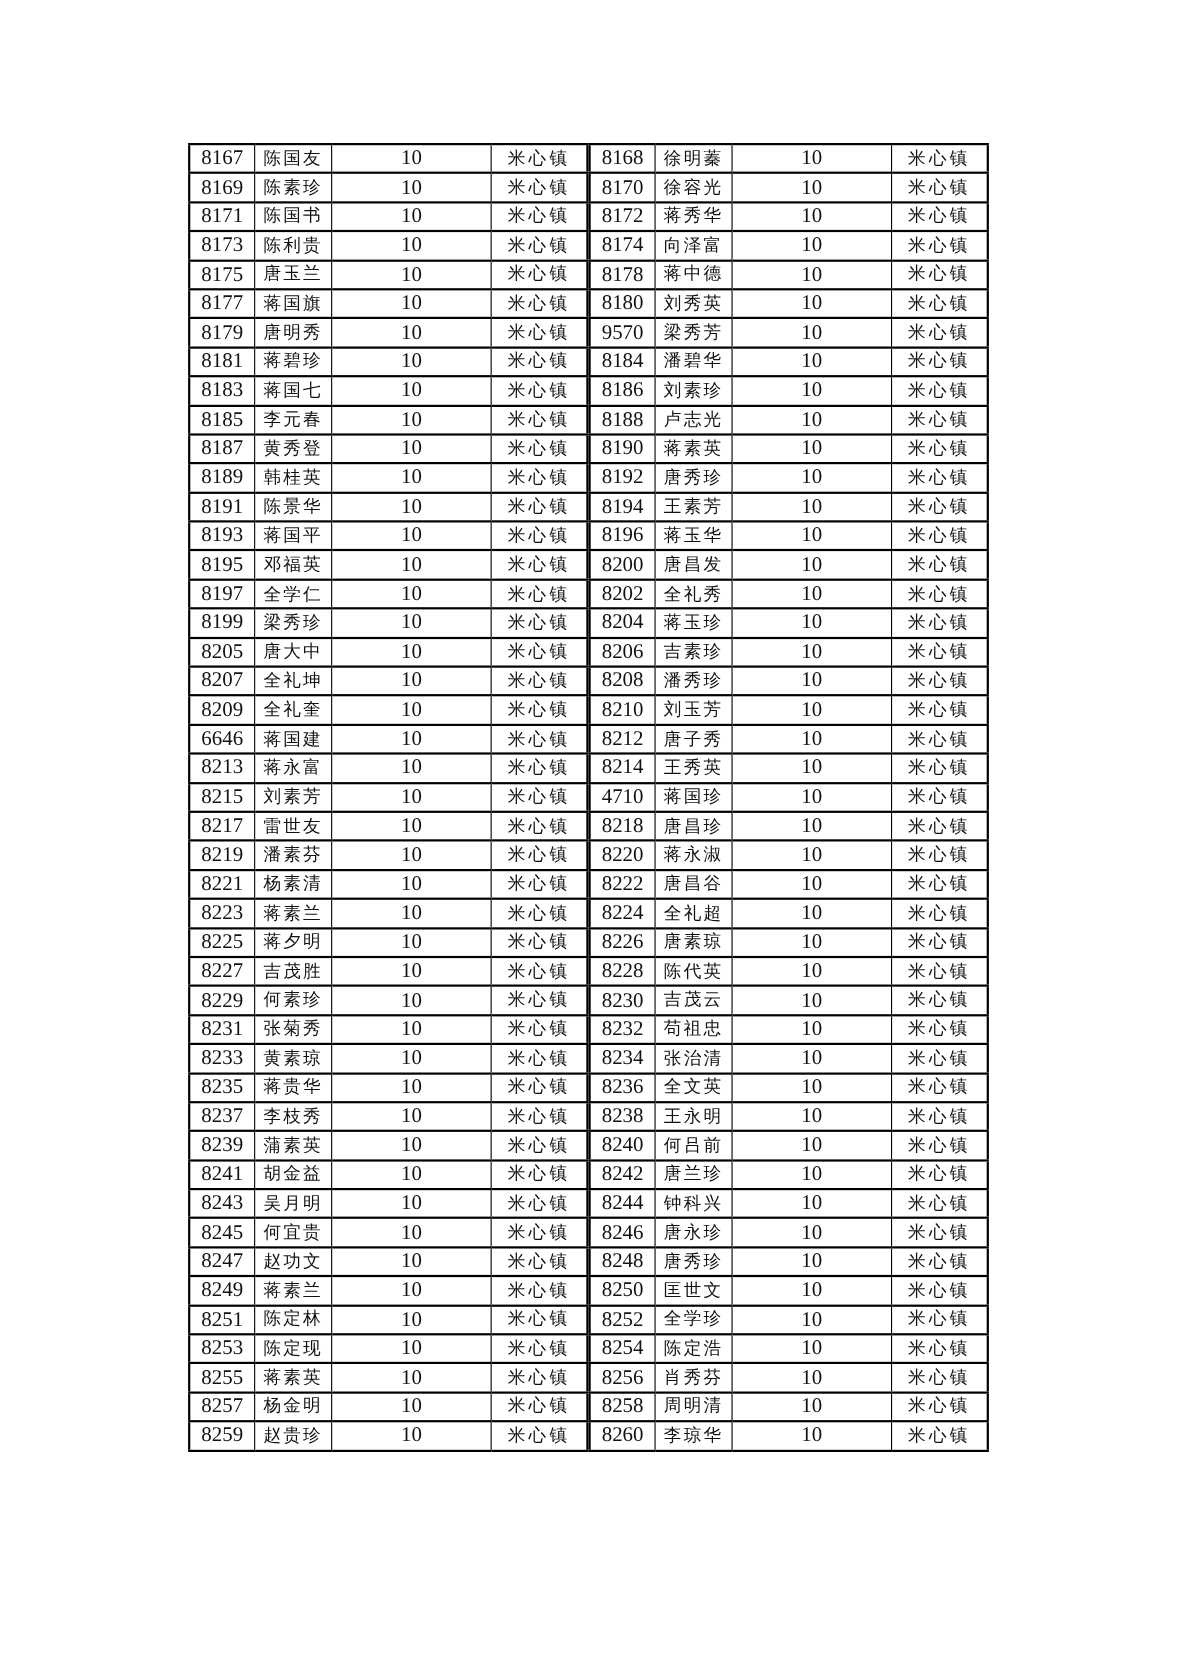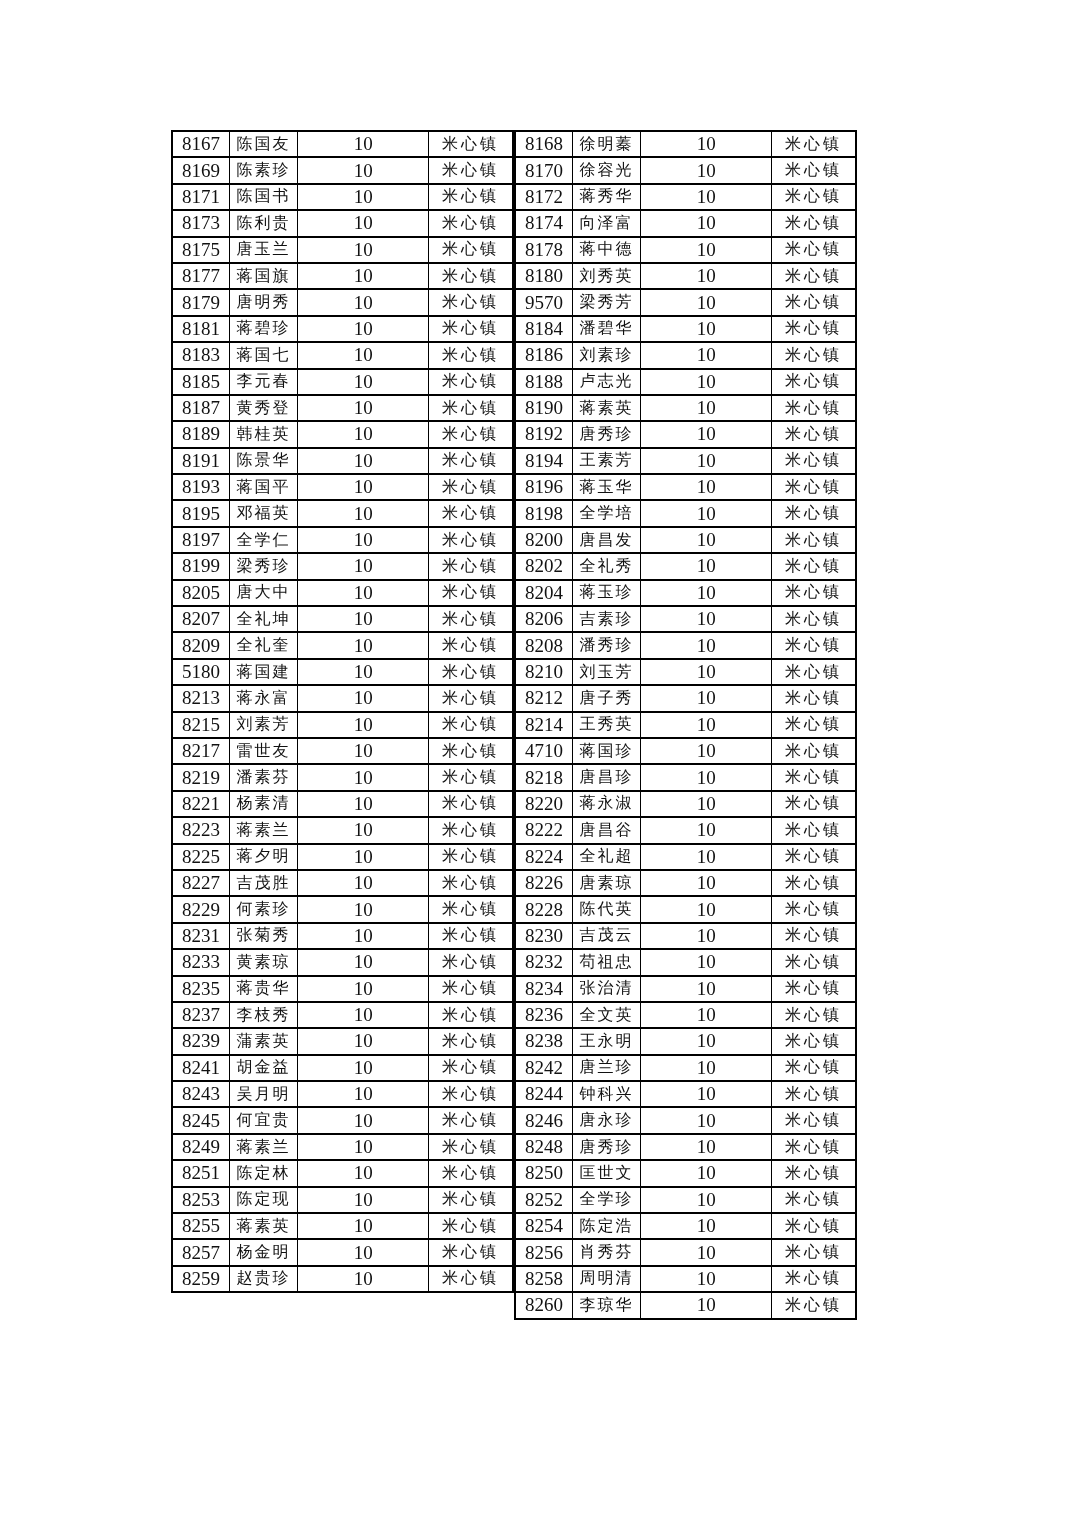--- a/index.html
+++ b/index.html
@@ -9,21 +9,21 @@
   }
   body {
     width: 1074px;
     height: 1520px;
     position: relative;
     font-family: "Liberation Serif", "DejaVu Serif", serif;
   }
   .page {
     position: absolute;
     left: 0; top: 0;
-    width: 857px;
+    width: 1074px;
     height: 1520px;
     background: #ffffff;
   }
   .table-wrap {
     position: absolute;
     left: 171px;
     top: 130px;
     display: flex;
     align-items: flex-start;
   }
@@ -170,21 +170,21 @@
             <td class="c2">10</td>
             <td class="c3">米心镇</td>
           </tr>
           <tr>
             <td class="c0">8209</td>
             <td class="c1">全礼奎</td>
             <td class="c2">10</td>
             <td class="c3">米心镇</td>
           </tr>
           <tr>
-            <td class="c0">5180</td>
+            <td class="c0">6646</td>
             <td class="c1">蒋国建</td>
             <td class="c2">10</td>
             <td class="c3">米心镇</td>
           </tr>
           <tr>
             <td class="c0">8213</td>
             <td class="c1">蒋永富</td>
             <td class="c2">10</td>
             <td class="c3">米心镇</td>
           </tr>
@@ -274,20 +274,26 @@
           </tr>
           <tr>
             <td class="c0">8243</td>
             <td class="c1">吴月明</td>
             <td class="c2">10</td>
             <td class="c3">米心镇</td>
           </tr>
           <tr>
             <td class="c0">8245</td>
             <td class="c1">何宜贵</td>
+            <td class="c2">10</td>
+            <td class="c3">米心镇</td>
+          </tr>
+          <tr>
+            <td class="c0">8247</td>
+            <td class="c1">赵功文</td>
             <td class="c2">10</td>
             <td class="c3">米心镇</td>
           </tr>
           <tr>
             <td class="c0">8249</td>
             <td class="c1">蒋素兰</td>
             <td class="c2">10</td>
             <td class="c3">米心镇</td>
           </tr>
           <tr>
@@ -402,26 +408,20 @@
             <td class="c2">10</td>
             <td class="c3">米心镇</td>
           </tr>
           <tr>
             <td class="c0">8196</td>
             <td class="c1">蒋玉华</td>
             <td class="c2">10</td>
             <td class="c3">米心镇</td>
           </tr>
           <tr>
-            <td class="c0">8198</td>
-            <td class="c1">全学培</td>
-            <td class="c2">10</td>
-            <td class="c3">米心镇</td>
-          </tr>
-          <tr>
             <td class="c0">8200</td>
             <td class="c1">唐昌发</td>
             <td class="c2">10</td>
             <td class="c3">米心镇</td>
           </tr>
           <tr>
             <td class="c0">8202</td>
             <td class="c1">全礼秀</td>
             <td class="c2">10</td>
             <td class="c3">米心镇</td>
@@ -524,20 +524,26 @@
           </tr>
           <tr>
             <td class="c0">8236</td>
             <td class="c1">全文英</td>
             <td class="c2">10</td>
             <td class="c3">米心镇</td>
           </tr>
           <tr>
             <td class="c0">8238</td>
             <td class="c1">王永明</td>
+            <td class="c2">10</td>
+            <td class="c3">米心镇</td>
+          </tr>
+          <tr>
+            <td class="c0">8240</td>
+            <td class="c1">何吕前</td>
             <td class="c2">10</td>
             <td class="c3">米心镇</td>
           </tr>
           <tr>
             <td class="c0">8242</td>
             <td class="c1">唐兰珍</td>
             <td class="c2">10</td>
             <td class="c3">米心镇</td>
           </tr>
           <tr>

